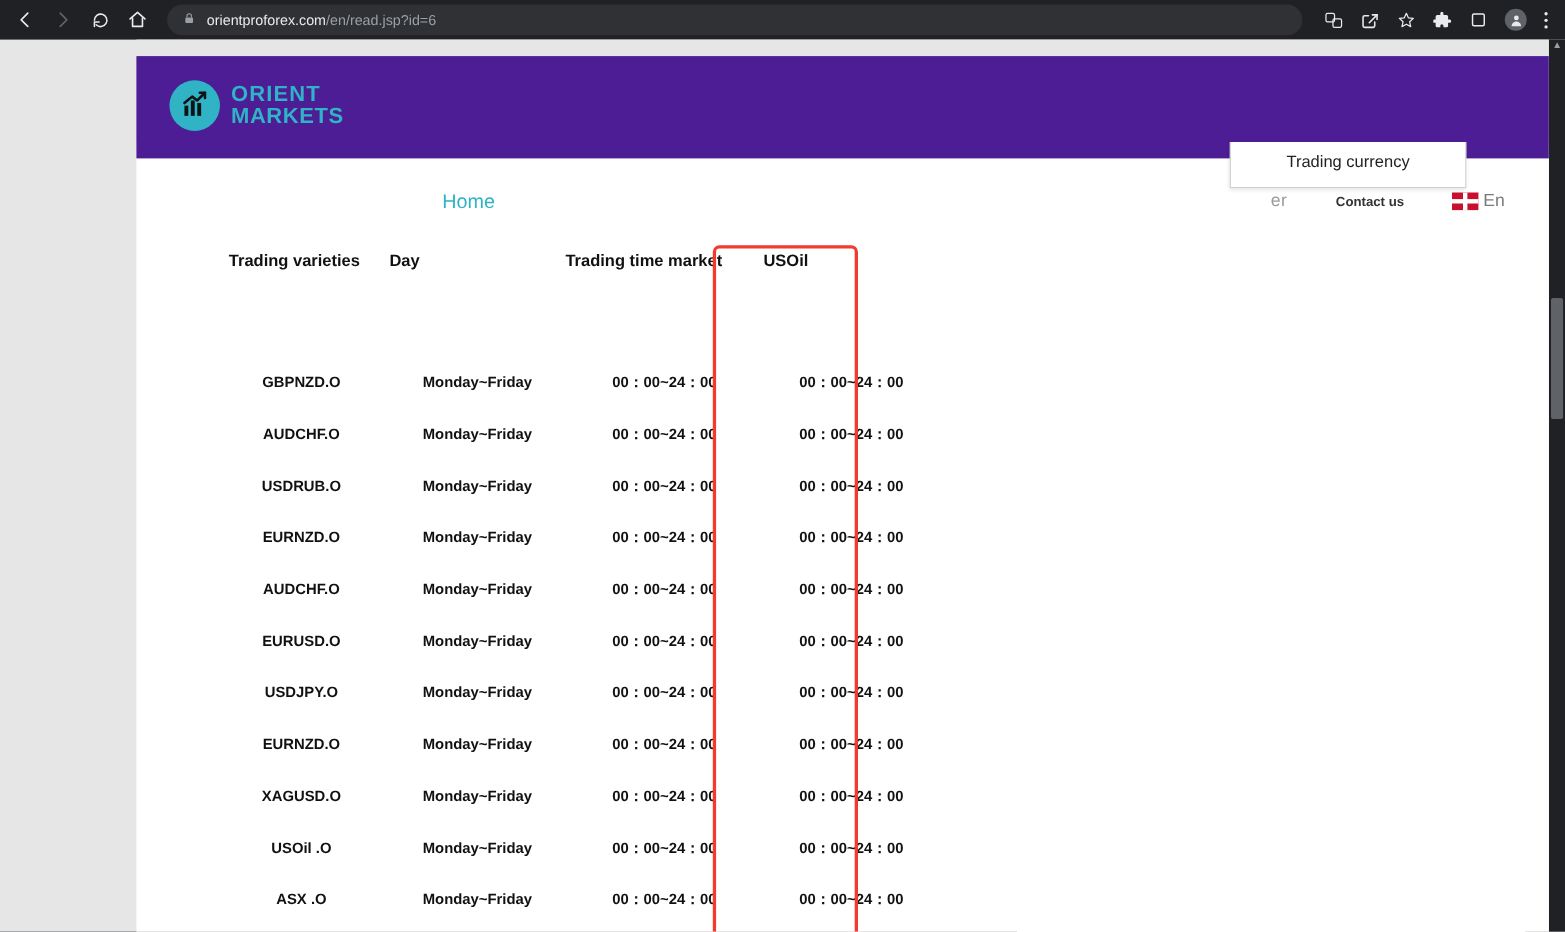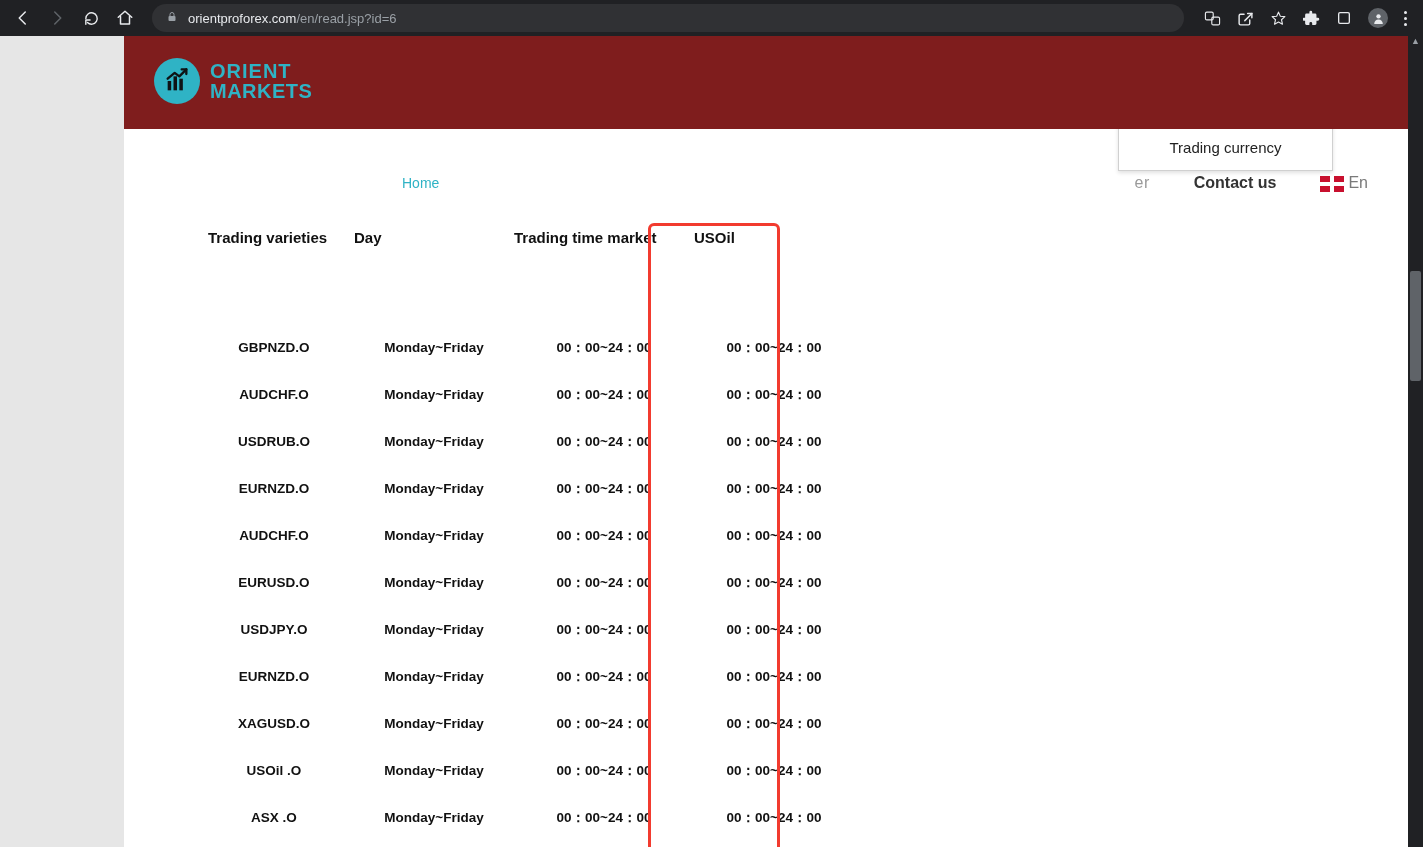--- a/index.html
+++ b/index.html
@@ -62,21 +62,21 @@
   }
   .vscroll .thumb { position:absolute; right:2px; left:2px; background:#5f6368; border-radius:2px; }
   .vscroll .up { top:2px; height:10px; left:2px; right:2px; background:transparent; color:#9aa0a6; font-size:9px; text-align:center;}
   .vscroll-main-thumb { top: 235px; height: 110px; }
   .page-wrap {
     position:absolute;
     left: 124px; right: 15px; top:0; bottom:0;
     background: #e6e6e6;
   }
   .header-band {
-    position:absolute; left:0; right:0; top:0; height:93px; background:#7f1d1d;
+    position:absolute; left:0; right:0; top:15px; height:93px; background:#4c1d95;
     z-index: 5;
   }
   .logo {
     position:absolute; left:30px; top:22px; display:flex; align-items:center; gap:10px;
     color:#2fb3c5;
   }
   .logo-mark {
     width:46px;height:46px;border-radius:50%;background:#2fb3c5;
     display:flex;align-items:center;justify-content:center;
   }
@@ -112,34 +112,34 @@
     top: 35px; left:0; right:0;
     height: 38px;
     display:flex;
     align-items:center;
     z-index: 6;
   }
   .nav-home {
     position:absolute;
     left: 278px;
     color:#2fb3c5;
-    font-size:14px;
+    font-size:18px;
     font-weight:500;
   }
   .nav-right {
     position:absolute;
     right: 40px;
     display:flex;
     align-items:center;
     gap: 44px;
     color:#7a7a7a;
     font-size:16px;
   }
   .nav-right .partial-left { color:#9a9a9a; font-size:16px; letter-spacing:0.5px;}
-  .nav-contact { color:#333; font-weight:600; font-size:16px;}
+  .nav-contact { color:#333; font-weight:600; font-size:12px;}
   .flag {
     width:24px; height:16px; background:#c8102e; position:relative; display:inline-block;
     margin-right:4px; vertical-align:middle;
   }
   .flag::before, .flag::after {
     content:""; position:absolute; background:#fff;
   }
   .flag::before { left:0; right:0; top:6px; height:4px; }
   .flag::after { top:0; bottom:0; left:10px; width:4px; }
 

